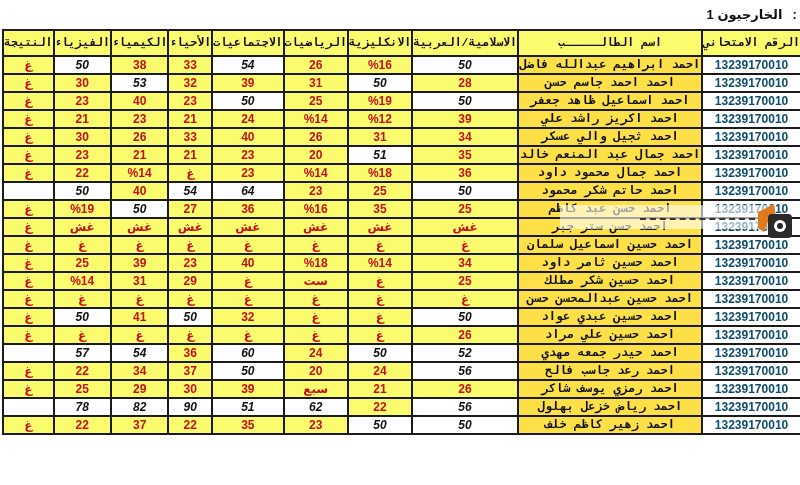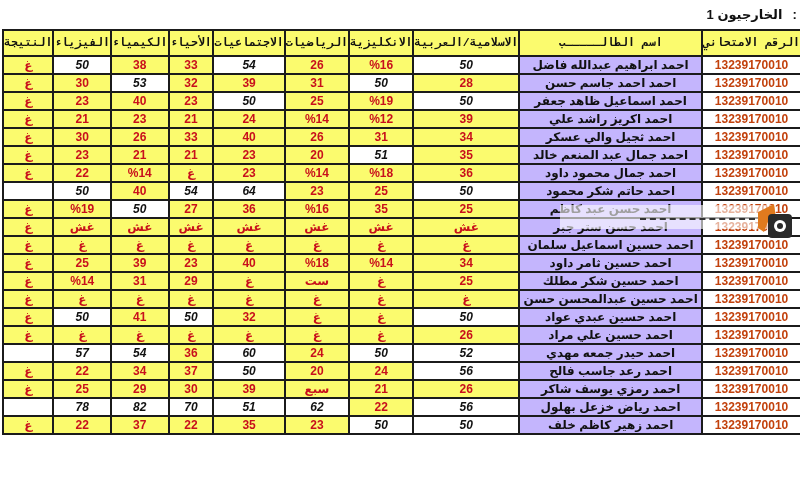--- a/index.html
+++ b/index.html
@@ -4,22 +4,22 @@
 <style>
   html, body { margin:0; padding:0; background:#ffffff; }
   body { width:800px; height:485px; overflow:hidden; position:relative; font-family:"Liberation Sans", "DejaVu Sans", sans-serif; }
   .topline { position:absolute; top:2px; right:0; height:24px; direction:rtl; font-weight:bold; font-size:13px; color:#111; display:flex; align-items:center; gap:10px; }
   .topline .label { margin-right:-8px; }
   table.grid { position:absolute; top:29px; right:-2px; border-collapse:collapse; direction:rtl; table-layout:fixed; }
   table.grid td, table.grid th { border:2px solid #1b1b1b; height:16px; padding:0; text-align:center; font-weight:bold; font-size:12px; line-height:16px; overflow:hidden; white-space:nowrap; }
   table.grid th { background:#fbfb6e; height:24px; font-size:11.5px; color:#111;font-family:Liberation Mono, monospace; }
   td.y { background:#fbfb6e; color:#c8101c; }
   td.w { background:#ffffff; color:#111;font-style:italic; }
-  td.name { background:#c4b5fd; color:#111; text-align:right; padding-right:8px; font-size:12px; }
-  td.id { background:#ffffff; color:#c2410c; text-align:left; padding-left:4px; font-size:12px;margin-top:32px; }
+  td.name { background:#fde047; color:#111; text-align:right; padding-right:8px; font-size:12px;font-family:Liberation Mono, monospace; }
+  td.id { background:#ffffff; color:#0c4a6e; text-align:left; padding-left:4px; font-size:12px;margin-top:32px; }
   .watermark { position:absolute; left:754px; top:202px; width:40px; height:38px; }
   .dash { position:absolute; left:640px; top:218px; width:115px; border-top:2px dashed #333; }
   .wm-white { position:absolute; left:560px; top:205px; width:215px; height:24px; background:rgba(255,255,255,0.6); }
 </style>
 </head>
 <body>
 
 <div class="topline">
   <span class="label">ة :</span>
   <span>الخارجيون 1</span>
@@ -281,21 +281,21 @@
         <td class="y">25</td>
         <td class="y">غ</td>
       </tr>
       <tr>
         <td class="id">13239170010</td>
         <td class="name">احمد رياض خزعل بهلول</td>
         <td class="w">56</td>
         <td class="y">22</td>
         <td class="w">62</td>
         <td class="w">51</td>
-        <td class="w">70</td>
+        <td class="w">90</td>
         <td class="w">82</td>
         <td class="w">78</td>
         <td class="w"></td>
       </tr>
       <tr>
         <td class="id">13239170010</td>
         <td class="name">احمد زهير كاظم خلف</td>
         <td class="w">50</td>
         <td class="w">50</td>
         <td class="y">23</td>

